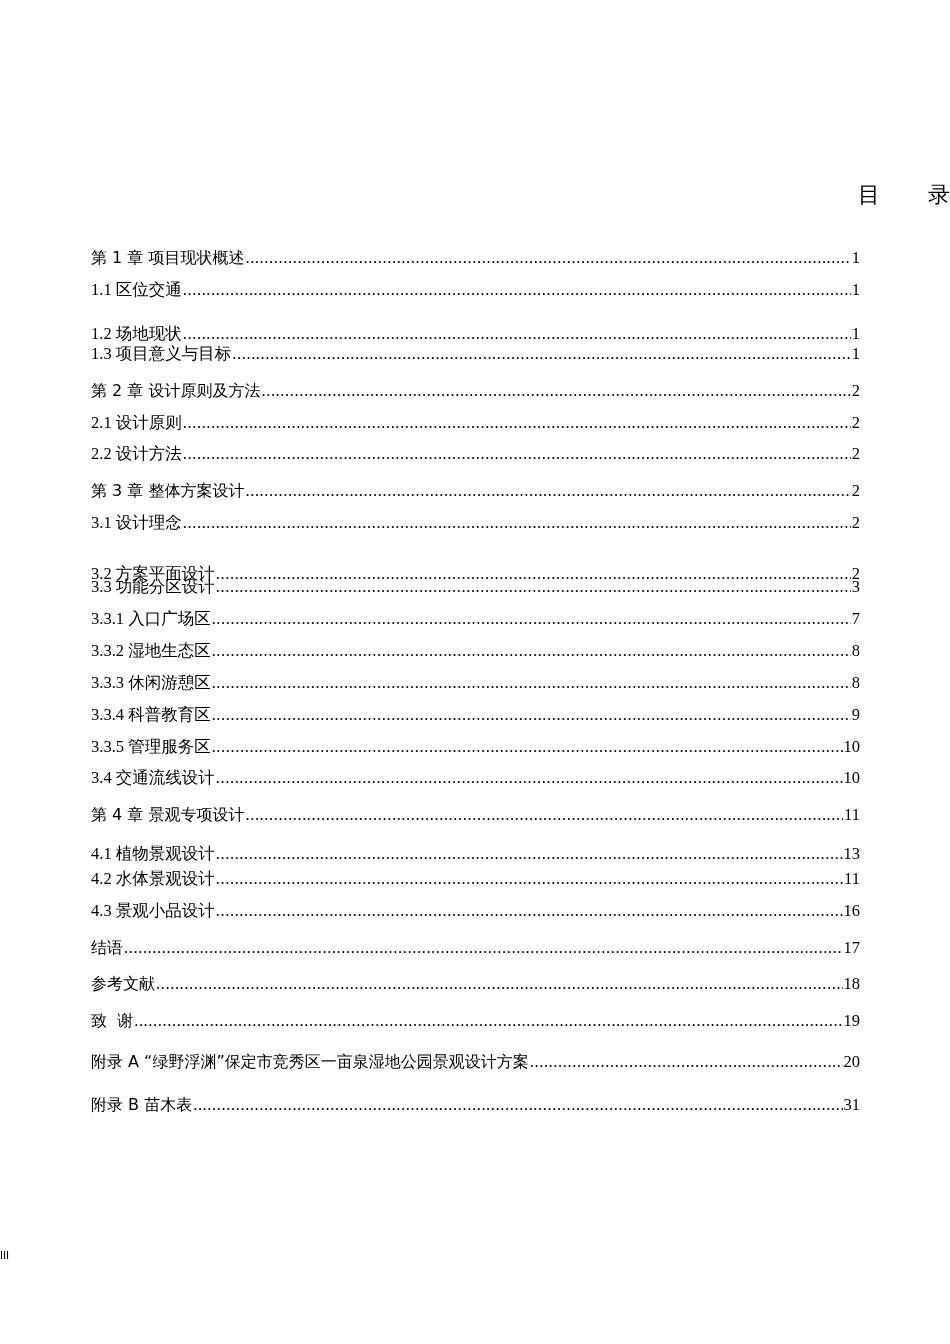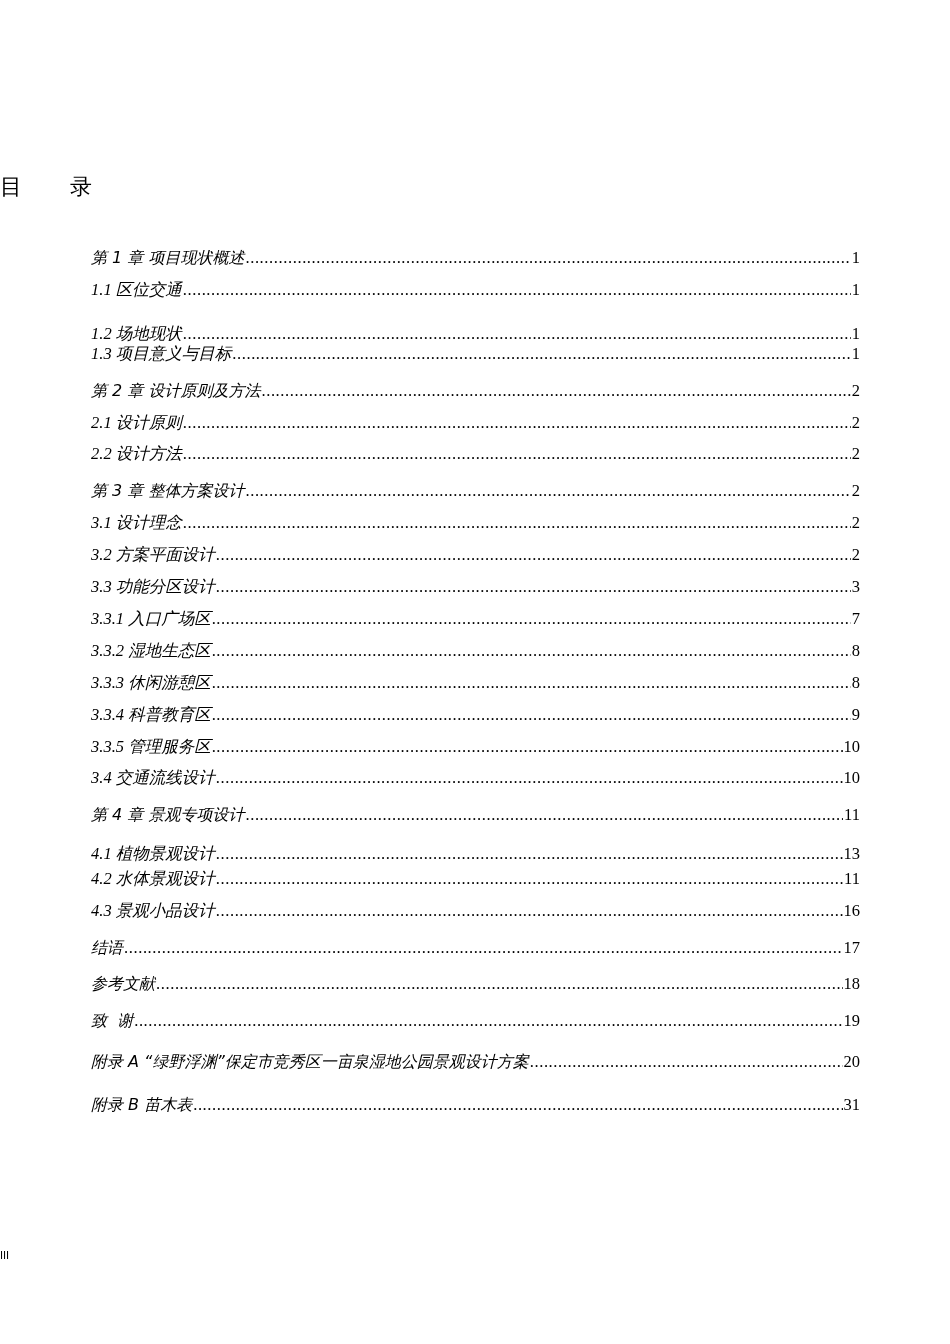--- a/index.html
+++ b/index.html
@@ -1,25 +1,25 @@
 <!DOCTYPE html>
 <html><head>
 <meta charset="utf-8">
 <style>
   html, body { margin: 0; padding: 0; background: #ffffff; }
   body { width: 950px; height: 1344px; position: relative; overflow: hidden;
          font-family: "Liberation Serif", "DejaVu Serif", serif; color: #000; }
-  .title { position: absolute; top: 172px; left: 0; width: 950px; text-align: left;
+  .title { position: absolute; top: 180px; left: 0; width: 950px; text-align: right;
            font-family: Liberation Mono, monospace; font-size: 22px; letter-spacing: 0; }
   .title span { display: inline-block; }
   .title .gap { width: 48px; }
   .toc { position: absolute; left: 91px; width: 769px; top: 0; }
   .row { position: absolute; left: 0; width: 769px; display: flex; align-items: baseline;
          font-size: 16.5px; line-height: 20px; white-space: nowrap; }
-  .row .label { flex: 0 0 auto; font-style: italic; }
+  .row .label { flex: 0 0 auto; }
   .row.chapter .label { font-family: "DejaVu Sans", sans-serif; font-size: 16px; }
   .row .dots { flex: 1 1 auto; overflow: hidden; margin: 0 1px; }
   .row .dots::after { content: "......................................................................................................................................................................................................................................................"; letter-spacing: 0.6px; }
   .row .page { flex: 0 0 auto; }
   .footer { position: absolute; top: 1249px; left: 0; width: 950px; text-align: left;
             font-family: "Liberation Sans", sans-serif; font-size: 11px; }
 </style>
 </head>
 <body>
 
@@ -66,21 +66,21 @@
   <div class="row chapter" style="top:481px">
       <span class="label">第 3 章 整体方案设计</span>
       <span class="dots"></span>
       <span class="page">2</span>
     </div>
   <div class="row" style="top:513px">
       <span class="label">3.1 设计理念</span>
       <span class="dots"></span>
       <span class="page">2</span>
     </div>
-  <div class="row" style="top:545px">
+  <div class="row" style="top:564px">
       <span class="label">3.2 方案平面设计</span>
       <span class="dots"></span>
       <span class="page">2</span>
     </div>
   <div class="row" style="top:577px">
       <span class="label">3.3 功能分区设计</span>
       <span class="dots"></span>
       <span class="page">3</span>
     </div>
   <div class="row" style="top:609px">

